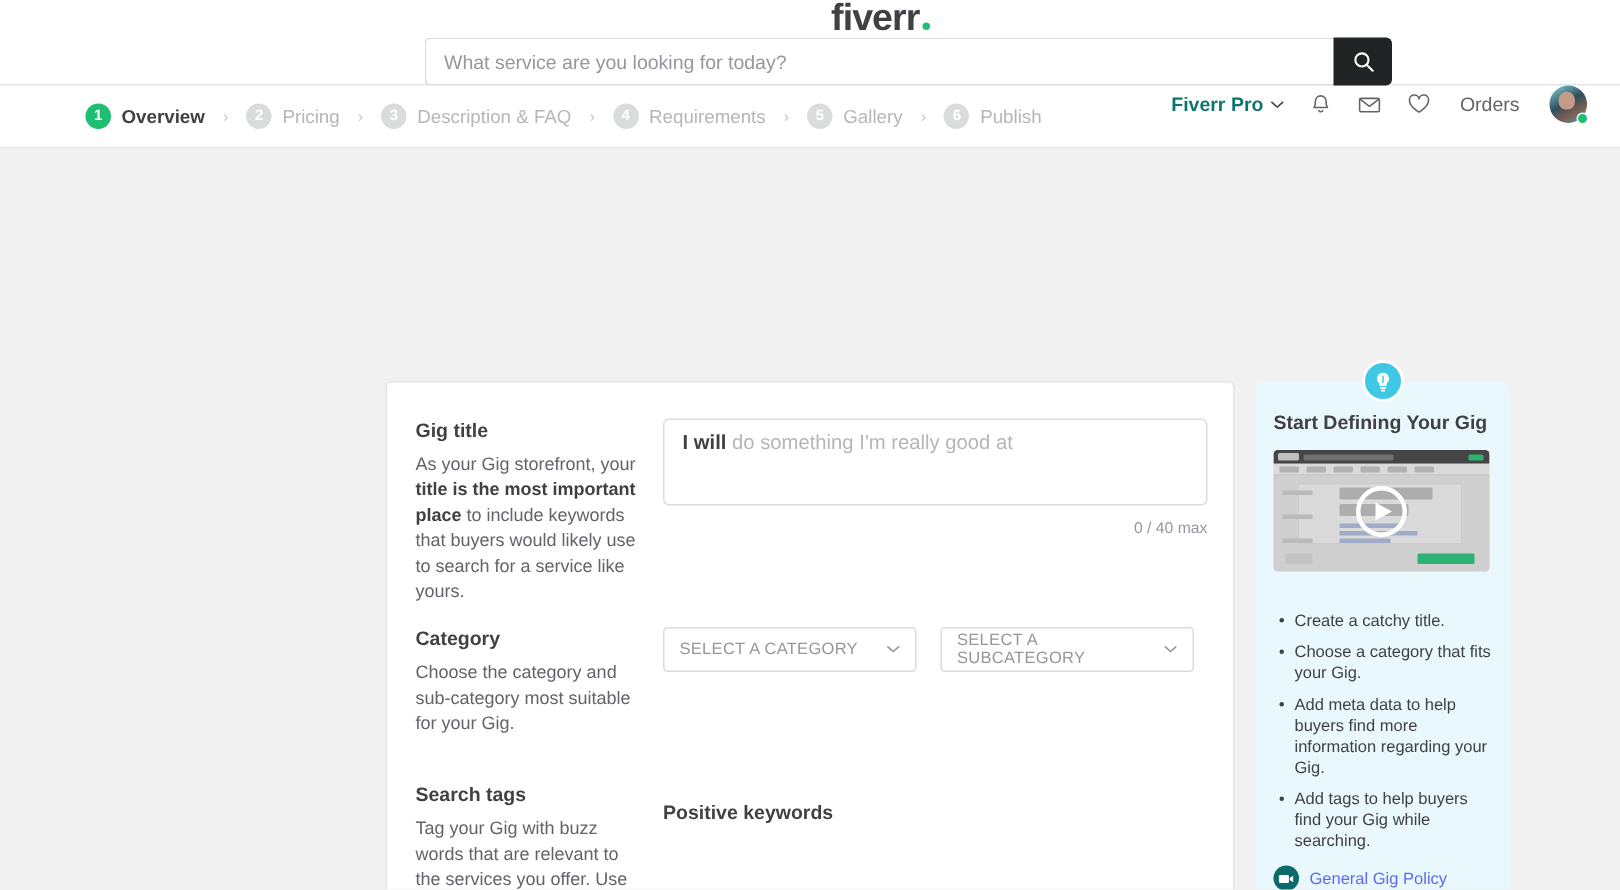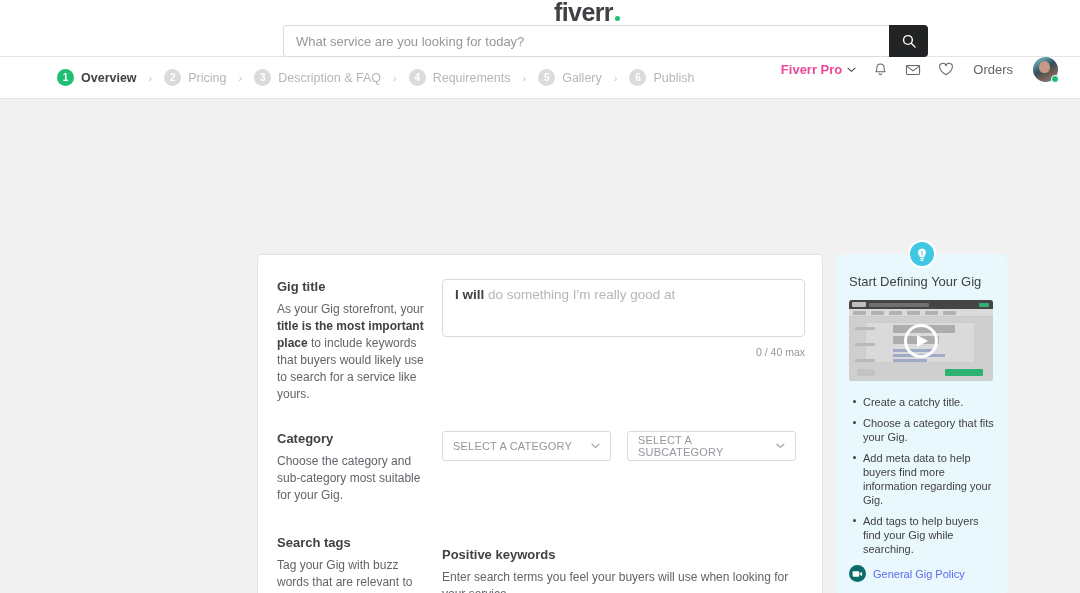--- a/index.html
+++ b/index.html
@@ -69,21 +69,21 @@
   }
   .header-right {
     display: flex;
     align-items: center;
     margin-left: auto;
     gap: 17px;
   }
   .fiverr-pro {
     font-size: 13px;
     font-weight: bold;
-    color: #ec4899;
+    color: #0f766e;
     display: flex;
     align-items: center;
     gap: 5px;
     cursor: pointer;
   }
   .hicon { cursor: pointer; display: flex; align-items: center; }
   .orders-link {
     font-size: 13px;
     color: #62646a;
     cursor: pointer;
@@ -240,21 +240,21 @@
     width: 28px; height: 28px;
     border-radius: 50%;
     background: #3fc8e4;
     display: flex;
     align-items: center;
     justify-content: center;
     border: 2px solid #fff;
   }
   .tip-title {
     font-size: 13px;
-    font-weight: normal;
+    font-weight: bold;
     color: #404145;
     text-align: left;
     margin-bottom: 11px;
   }
   .video {
     width: 144px; height: 81px;
     border-radius: 3px;
     position: relative;
     overflow: hidden;
     background: #d8d8d8;
@@ -288,21 +288,21 @@
   }
   .play::after {
     content: "";
     width: 0; height: 0;
     border-left: 11px solid #fff;
     border-top: 6.5px solid transparent;
     border-bottom: 6.5px solid transparent;
     margin-left: 3px;
   }
   .tip-list {
-    margin: 14px 0 0 0;
+    margin: 26px 0 0 0;
     padding-left: 14px;
     list-style: none;
   }
   .tip-list li {
     font-size: 11px;
     color: #404145;
     line-height: 14px;
     margin-bottom: 7px;
     position: relative;
   }
@@ -425,21 +425,21 @@
       <div class="col-left">
         <div class="sec-title">Gig title</div>
         <div class="sec-desc"><span>As your Gig storefront, your </span><b>title is the most important place</b><span> to include keywords that buyers would likely use to search for a service like yours.</span></div>
       </div>
       <div class="col-right">
         <div class="title-box"><span class="iwill">I will</span> <span class="ph">do something I'm really good at</span></div>
         <div class="counter">0 / 40 max</div>
       </div>
     </div>
 
-    <div class="row" style="margin-top:28px;">
+    <div class="row" style="margin-top:15px;">
       <div class="col-left">
         <div class="sec-title">Category</div>
         <div class="sec-desc">Choose the category and sub-category most suitable for your Gig.</div>
       </div>
       <div class="col-right">
         <div class="selects">
           <div class="select">
             <span>SELECT A CATEGORY</span>
             <svg width="9" height="6" viewBox="0 0 10 6">
               <path d="M1 1l4 3.5L9 1" fill="none" stroke="#95979d" stroke-width="1.2" stroke-linecap="round"></path>
@@ -455,21 +455,20 @@
       </div>
     </div>
 
     <div class="row" style="margin-top:31px;">
       <div class="col-left">
         <div class="sec-title">Search tags</div>
         <div class="sec-desc">Tag your Gig with buzz words that are relevant to the services you offer. Use all 5 tags to get found.</div>
       </div>
       <div class="col-right">
         <div class="pk-title">Positive keywords</div>
-        <div class="pk-desc">Enter search terms you feel your buyers will use when looking for your service.</div>
 
       </div>
     </div>
 
   </div>
 
   <div class="tip">
     <div class="tip-badge">
       <svg width="14" height="15" viewBox="0 0 14 15">
         <path d="M7 1.5a4 4 0 0 1 2.4 7.2v1.6H4.6V8.7A4 4 0 0 1 7 1.5z" fill="#fff"></path>

